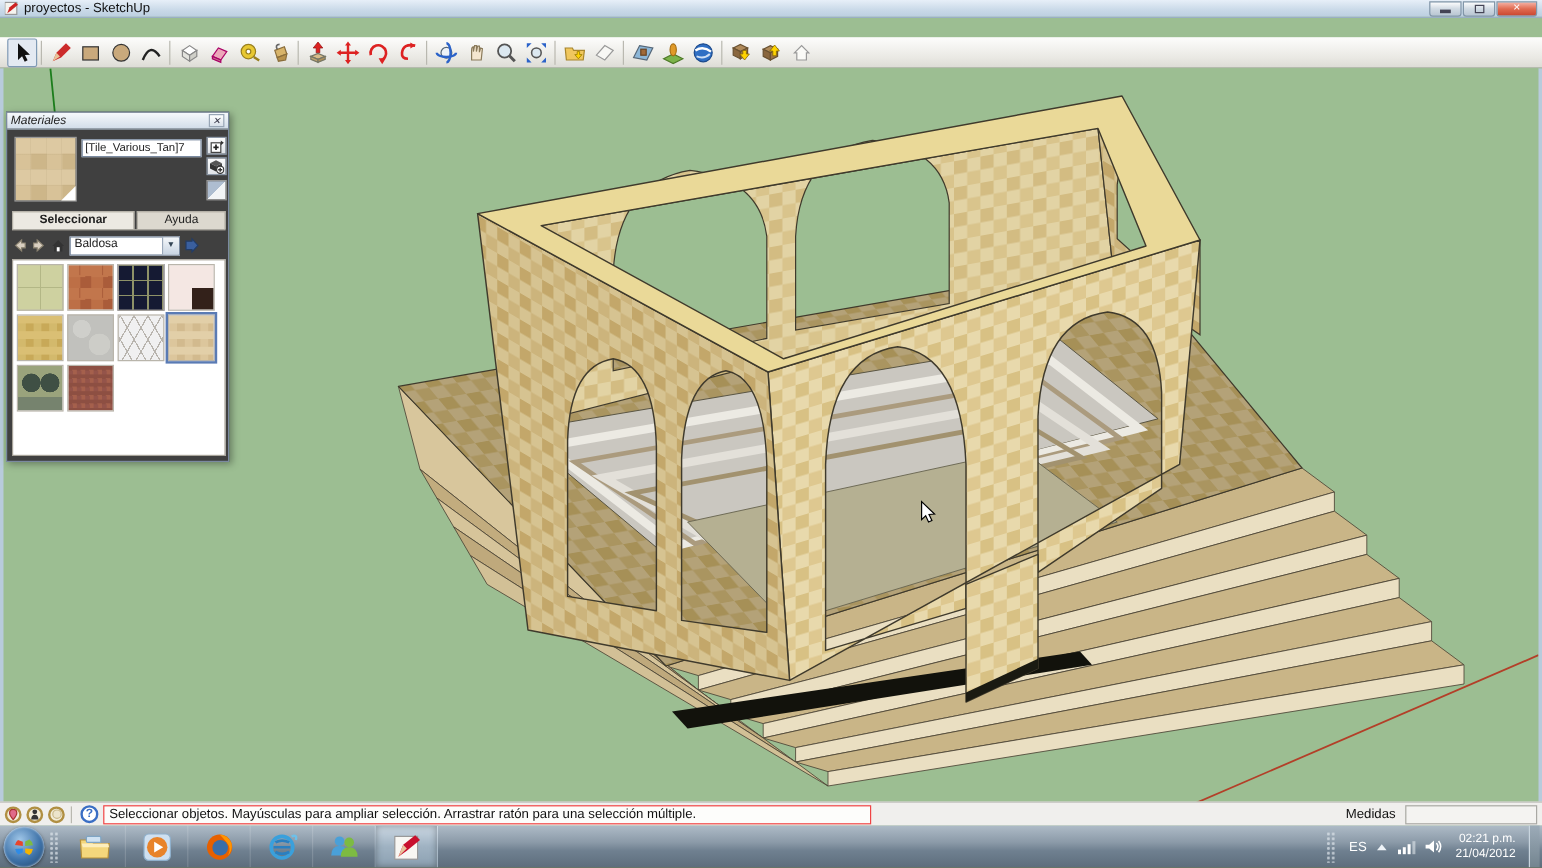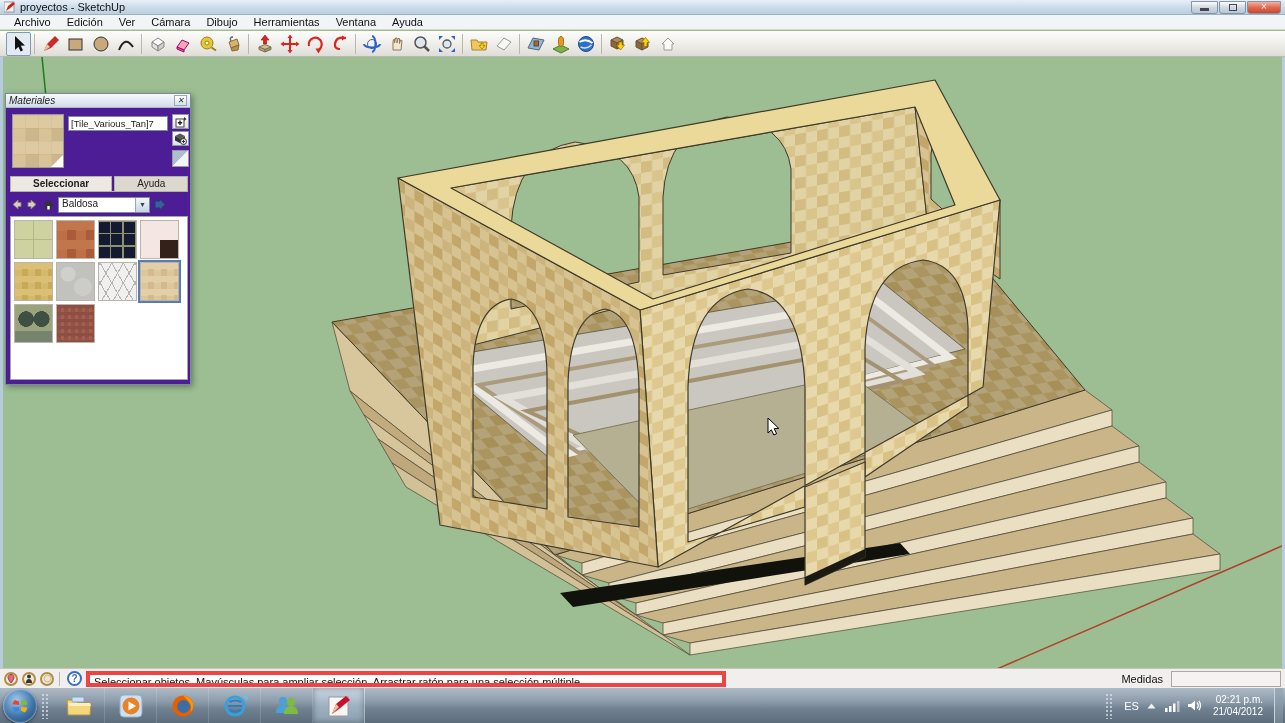--- a/index.html
+++ b/index.html
@@ -26,21 +26,21 @@
     background:linear-gradient(#fdfdfc,#e9e8e3 70%,#dddcd6);border-bottom:1px solid #b9b8b2;
     display:flex;align-items:center;padding-left:6px;}
   .tbtn{width:25px;height:24px;display:flex;align-items:center;justify-content:center;border:1px solid transparent;}
   .tbtn.pressed{background:#e4eaf2;border:1px solid #7f9ab5;border-radius:2px;}
   .tsep{width:1px;height:20px;background:#b9b8b0;margin:0 3px;flex:0 0 auto;}
   
   .canvas{position:absolute;left:0;top:57px;width:1285px;height:611px;background:#9cbe92;
     border-left:3px solid #b8cbdc;border-right:3px solid #b8cbdc;}
   .canvas svg.model{position:absolute;left:0;top:0;}
   
-  .panel{position:absolute;left:2px;top:36px;width:186px;height:292px;background:#4c1d95;
+  .panel{position:absolute;left:2px;top:36px;width:186px;height:292px;background:#404040;
     border:1px solid #7a8aa0;box-shadow:2px 2px 6px rgba(0,0,0,.35);font-size:10px;color:#222;}
   .panel .phead{height:14px;background:linear-gradient(#f6f9fc,#d2dde9);border-bottom:1px solid #aab8c6;
     display:flex;align-items:center;padding:0 3px;font-size:10px;font-style:italic;color:#222;}
   .pclose{margin-left:auto;width:13px;height:11px;border:1px solid #98a6b6;background:linear-gradient(#fff,#d8e0ea);
     font-size:8px;line-height:9px;text-align:center;color:#334;}
   .preview{position:absolute;left:6px;top:20px;width:52px;height:54px;border:1px solid #999;
     background:
      repeating-linear-gradient(0deg,transparent 0 12px,#b9a67e33 12px 13px),
      repeating-linear-gradient(90deg,transparent 0 12px,#b9a67e33 12px 13px),
      repeating-conic-gradient(#ddc9a2 0 25%,#cdb689 0 50%,#d8c298 0 75%,#c8ae7e 0) ;
@@ -74,21 +74,21 @@
   .sw7{background:repeating-linear-gradient(60deg,transparent 0 9px,#b8b4ae 9px 10px),repeating-linear-gradient(-60deg,transparent 0 9px,#b8b4ae 9px 10px),#f0f0f1;}
   .sw8{background:repeating-conic-gradient(#e2cfa8 0 25%,#d2ba8e 0 50%,#dcc69c 0 75%,#ccb284 0) 0 0/13px 13px;}
   .sw9{background:radial-gradient(circle at 30% 38%,#3f4f44 0 22%,transparent 23%),radial-gradient(circle at 72% 38%,#3f4f44 0 22%,transparent 23%),linear-gradient(#9aa37c 0 70%,#76836e 70% 100%);}
   .sw10{background:repeating-conic-gradient(#8d4f42 0 25%,#a5604c 0 50%,#94544a 0 75%,#7e453a 0) 0 0/7px 7px;}
   
   .statusbar{position:absolute;left:0;top:668px;width:100%;height:20px;background:#f0efed;border-top:1px solid #c5c4c0;
     display:flex;align-items:center;padding:0 2px;font-size:11px;color:#111;}
   .medal{width:14px;height:14px;border-radius:50%;border:2px solid #b08f42;margin:0 2px;display:flex;align-items:center;justify-content:center;background:#f2ecd9;}
   .helpbtn{width:15px;height:15px;border-radius:50%;border:2px solid #3a6ec4;background:#fff;color:#3a6ec4;
     font-weight:bold;font-size:10px;line-height:11px;text-align:center;margin:0 4px;}
-  .msgbox{height:16px;flex:0 0 640px;background:#fdfdfb;border:4px solid #ef4444;padding:0 4px;line-height:14px;white-space:nowrap;overflow:hidden;}
+  .msgbox{height:16px;flex:0 0 640px;background:#fdfdfb;border:1px solid #ef4444;padding:0 4px;line-height:14px;white-space:nowrap;overflow:hidden;}
   .medlabel{margin-left:auto;padding-right:8px;}
   .medbox{width:110px;height:16px;background:#f4f3f1;border:1px solid #a9a8a4;margin-right:2px;}
   
   .taskbar{position:absolute;left:0;top:688px;width:100%;height:35px;
     background:linear-gradient(#aebbc7,#8b9aa8 40%,#6f8090 60%,#5d6d7c);display:flex;align-items:center;justify-content:space-between;}
   .orb{width:34px;height:34px;margin-left:3px;border-radius:50%;flex:0 0 auto;
     background:radial-gradient(circle at 40% 32%,#9fc6e8,#3e72a8 55%,#1c3f63);box-shadow:inset 0 0 2px #fff,0 1px 3px rgba(0,0,0,.5);
     display:flex;align-items:center;justify-content:center;}
   .grip{width:8px;height:26px;margin:0 4px;background:radial-gradient(circle,#dfe6ec 1px,transparent 1.4px) 0 0/4px 4px;opacity:.7;}
   .tkbtn{width:52px;height:35px;display:flex;align-items:center;justify-content:center;border-right:1px solid rgba(255,255,255,.15);}
@@ -115,30 +115,20 @@
         </div>
       <div class="winbtn">
           <div class="maxglyph"></div>
         </div>
       <div class="winbtn close">
           <span>×</span>
         </div>
     </div>
   </div>
 
-  <div class="menubar">
-    <span class="mi">Archivo</span>
-    <span class="mi">Edición</span>
-    <span class="mi">Ver</span>
-    <span class="mi">Cámara</span>
-    <span class="mi">Dibujo</span>
-    <span class="mi">Herramientas</span>
-    <span class="mi">Ventana</span>
-    <span class="mi">Ayuda</span>
-  </div>
 
   <div class="toolbar">
     <div class="tbtn pressed">
       <svg width="20" height="20" viewBox="0 0 20 20">
           <path d="M6,2 L6,16 L9.4,12.8 L11.6,17.4 L14,16.2 L11.8,11.8 L16,11.6 Z" fill="#111"></path>
         </svg>
     </div>
     <div class="tsep"></div>
     <div class="tbtn">
       <svg width="20" height="20" viewBox="0 0 20 20">

